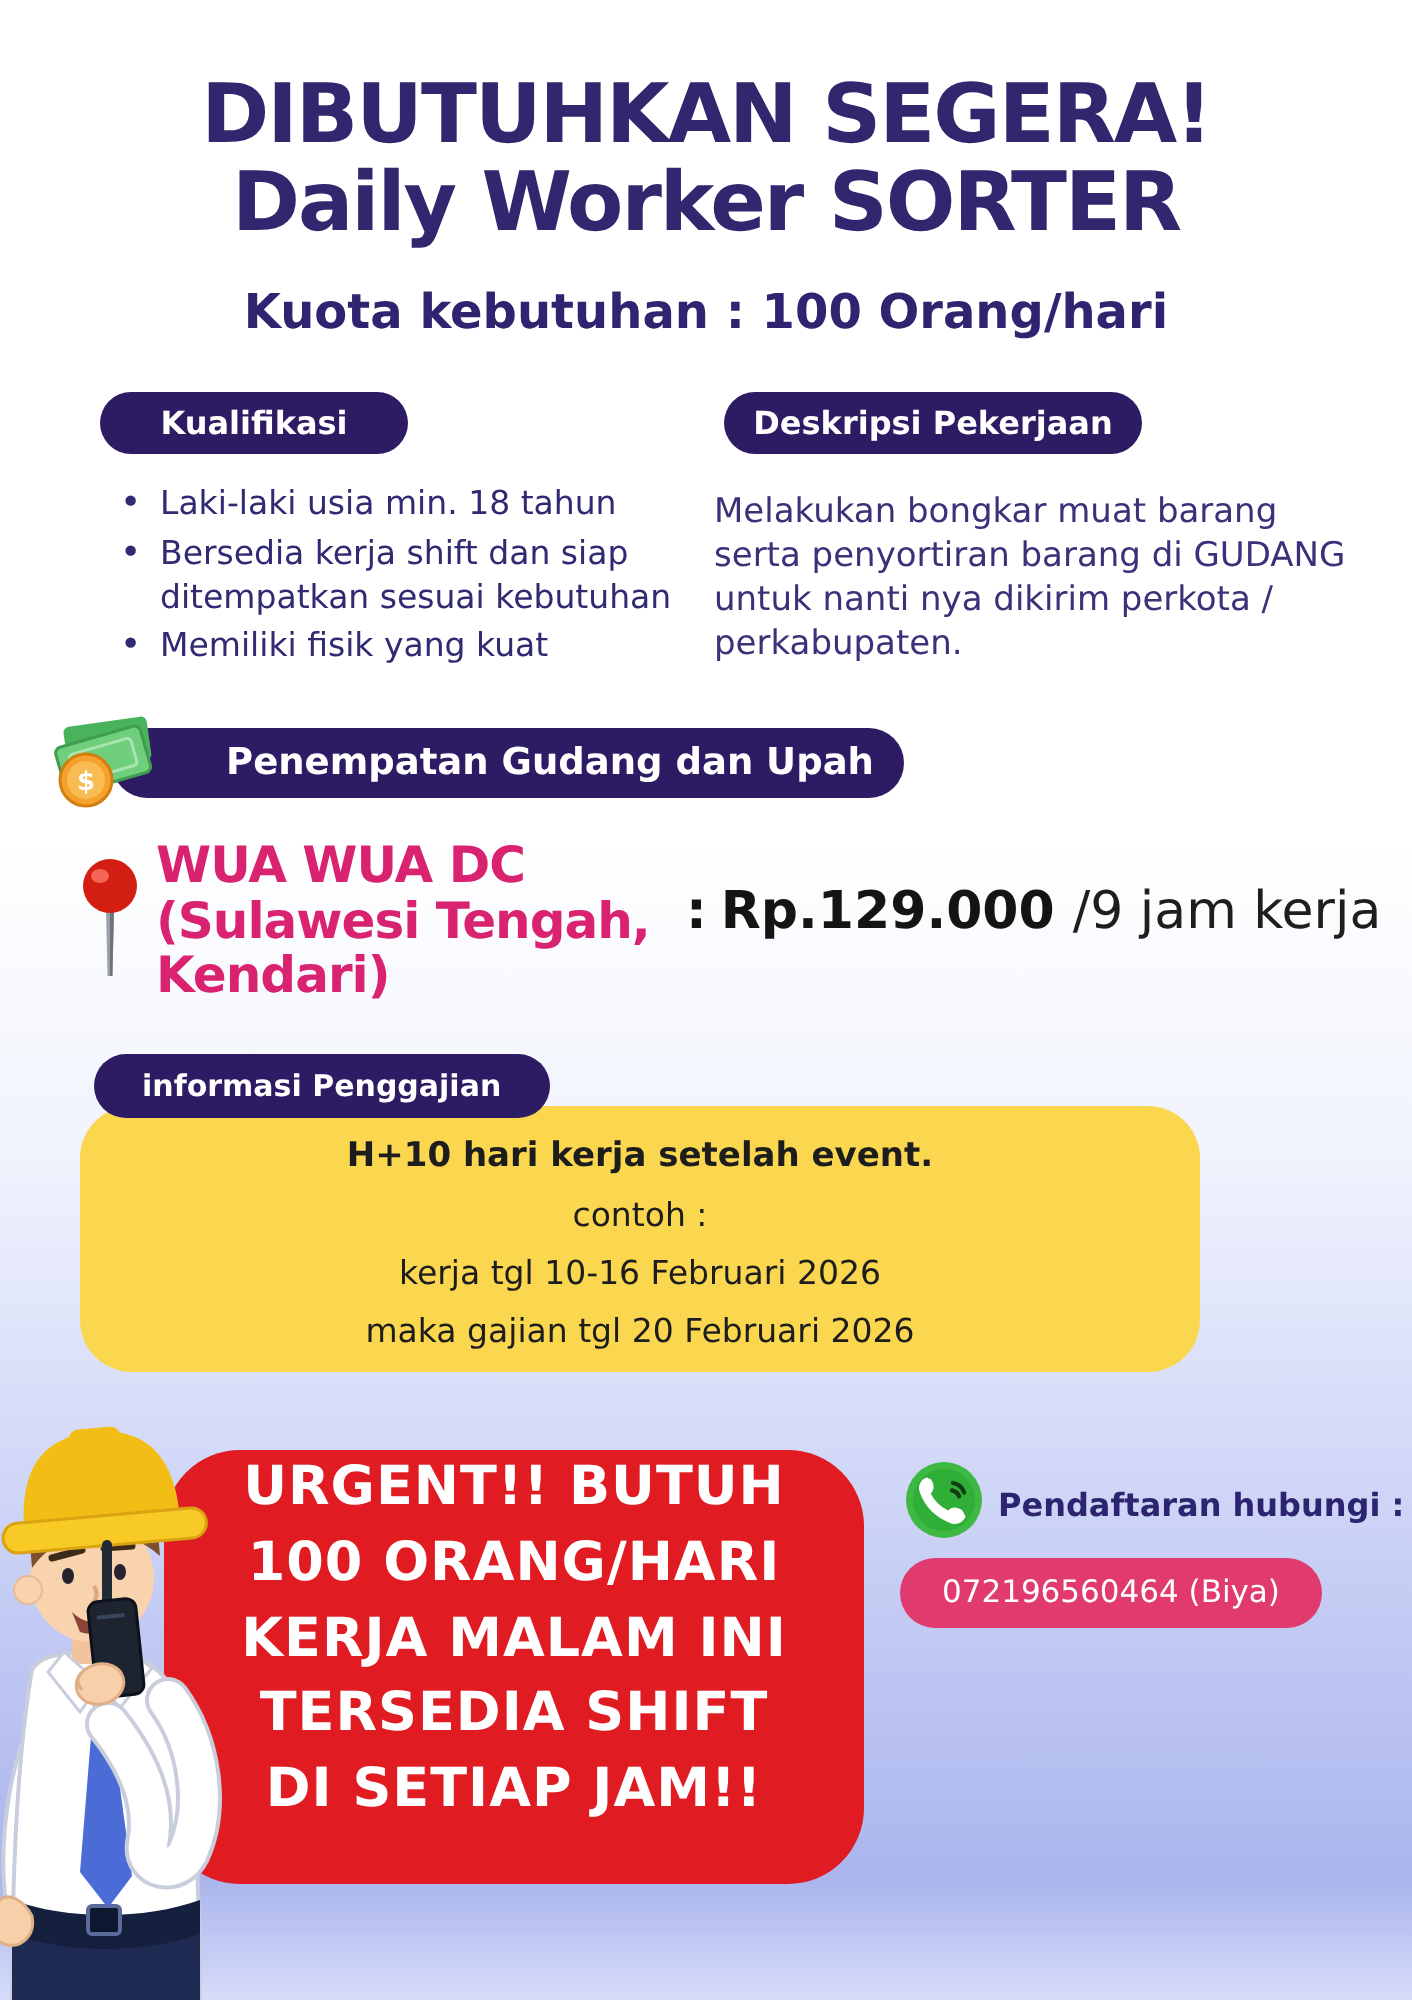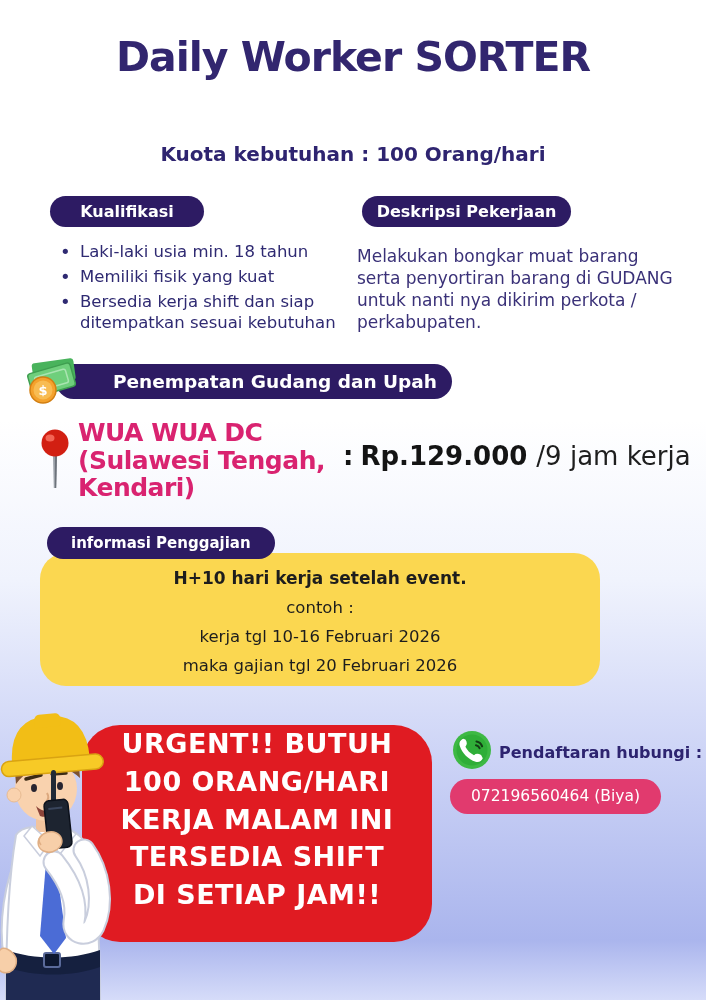--- a/index.html
+++ b/index.html
@@ -5,21 +5,21 @@
   * { margin:0; padding:0; box-sizing:border-box; }
   html,body { background:#ffffff; }
   .poster {
     position:relative; width:706px; height:1000px; overflow:hidden;
     font-family:"DejaVu Sans","Liberation Sans",sans-serif;
     background:linear-gradient(180deg,#ffffff 0%,#ffffff 42%,#f0f3fd 58%,#ccd3f6 76%,#aab5ed 94%,#d6dcf9 100%);
   }
   .title { position:absolute; top:36px; left:0; width:100%; text-align:center;
     color:#32266f; font-weight:bold; font-size:41px; line-height:1.07; letter-spacing:-1px; }
   .quota { position:absolute; top:142px; left:0; width:100%; text-align:center;
-    color:#2e2470; font-weight:bold; font-size:20px; }
+    color:#2e2470; font-weight:bold; font-size:24px; }
 
   .pill { background:#2d1b63; color:#ffffff; font-weight:bold; text-align:center; }
 
   .qual-pill { position:absolute; left:50px; top:196px; width:154px; height:31px;
     line-height:31px; font-size:16px; border-radius:17px; }
   .desc-pill { position:absolute; left:362px; top:196px; width:209px; height:31px;
     line-height:31px; font-size:16px; border-radius:17px; }
 
   .qual-list { position:absolute; left:56px; top:241px; width:290px; list-style:none;
     color:#2f2a72; font-size:16.5px; line-height:1.32; }
@@ -64,29 +64,30 @@
   .phone-2 { left:450px; top:818px; width:217px; }
 
   .worker { position:absolute; left:-6px; top:700px; z-index:4; }
 </style>
 </head>
 <body>
 
 <div class="poster">
 
   <div class="title">
+    <div>DIBUTUHKAN SEGERA!</div>
     <div>Daily Worker SORTER</div>
   </div>
   <div class="quota">Kuota kebutuhan : 100 Orang/hari</div>
 
   <div class="pill qual-pill">Kualifikasi</div>
   <ul class="qual-list">
     <li>Laki-laki usia min. 18 tahun</li>
+    <li>Bersedia kerja shift dan siap ditempatkan sesuai kebutuhan</li>
     <li>Memiliki fisik yang kuat</li>
-    <li>Bersedia kerja shift dan siap ditempatkan sesuai kebutuhan</li>
   </ul>
 
   <div class="pill desc-pill">Deskripsi Pekerjaan</div>
   <div class="desc-text">Melakukan bongkar muat barang serta penyortiran barang di GUDANG untuk nanti nya dikirim perkota / perkabupaten.</div>
 
   <svg class="money-icon" width="52" height="50" viewBox="0 0 52 50">
     <g transform="rotate(-8 26 18)">
       <rect x="7" y="5" width="42" height="22" rx="3" fill="#49b35c"></rect>
     </g>
     <g transform="rotate(-16 25 22)">

